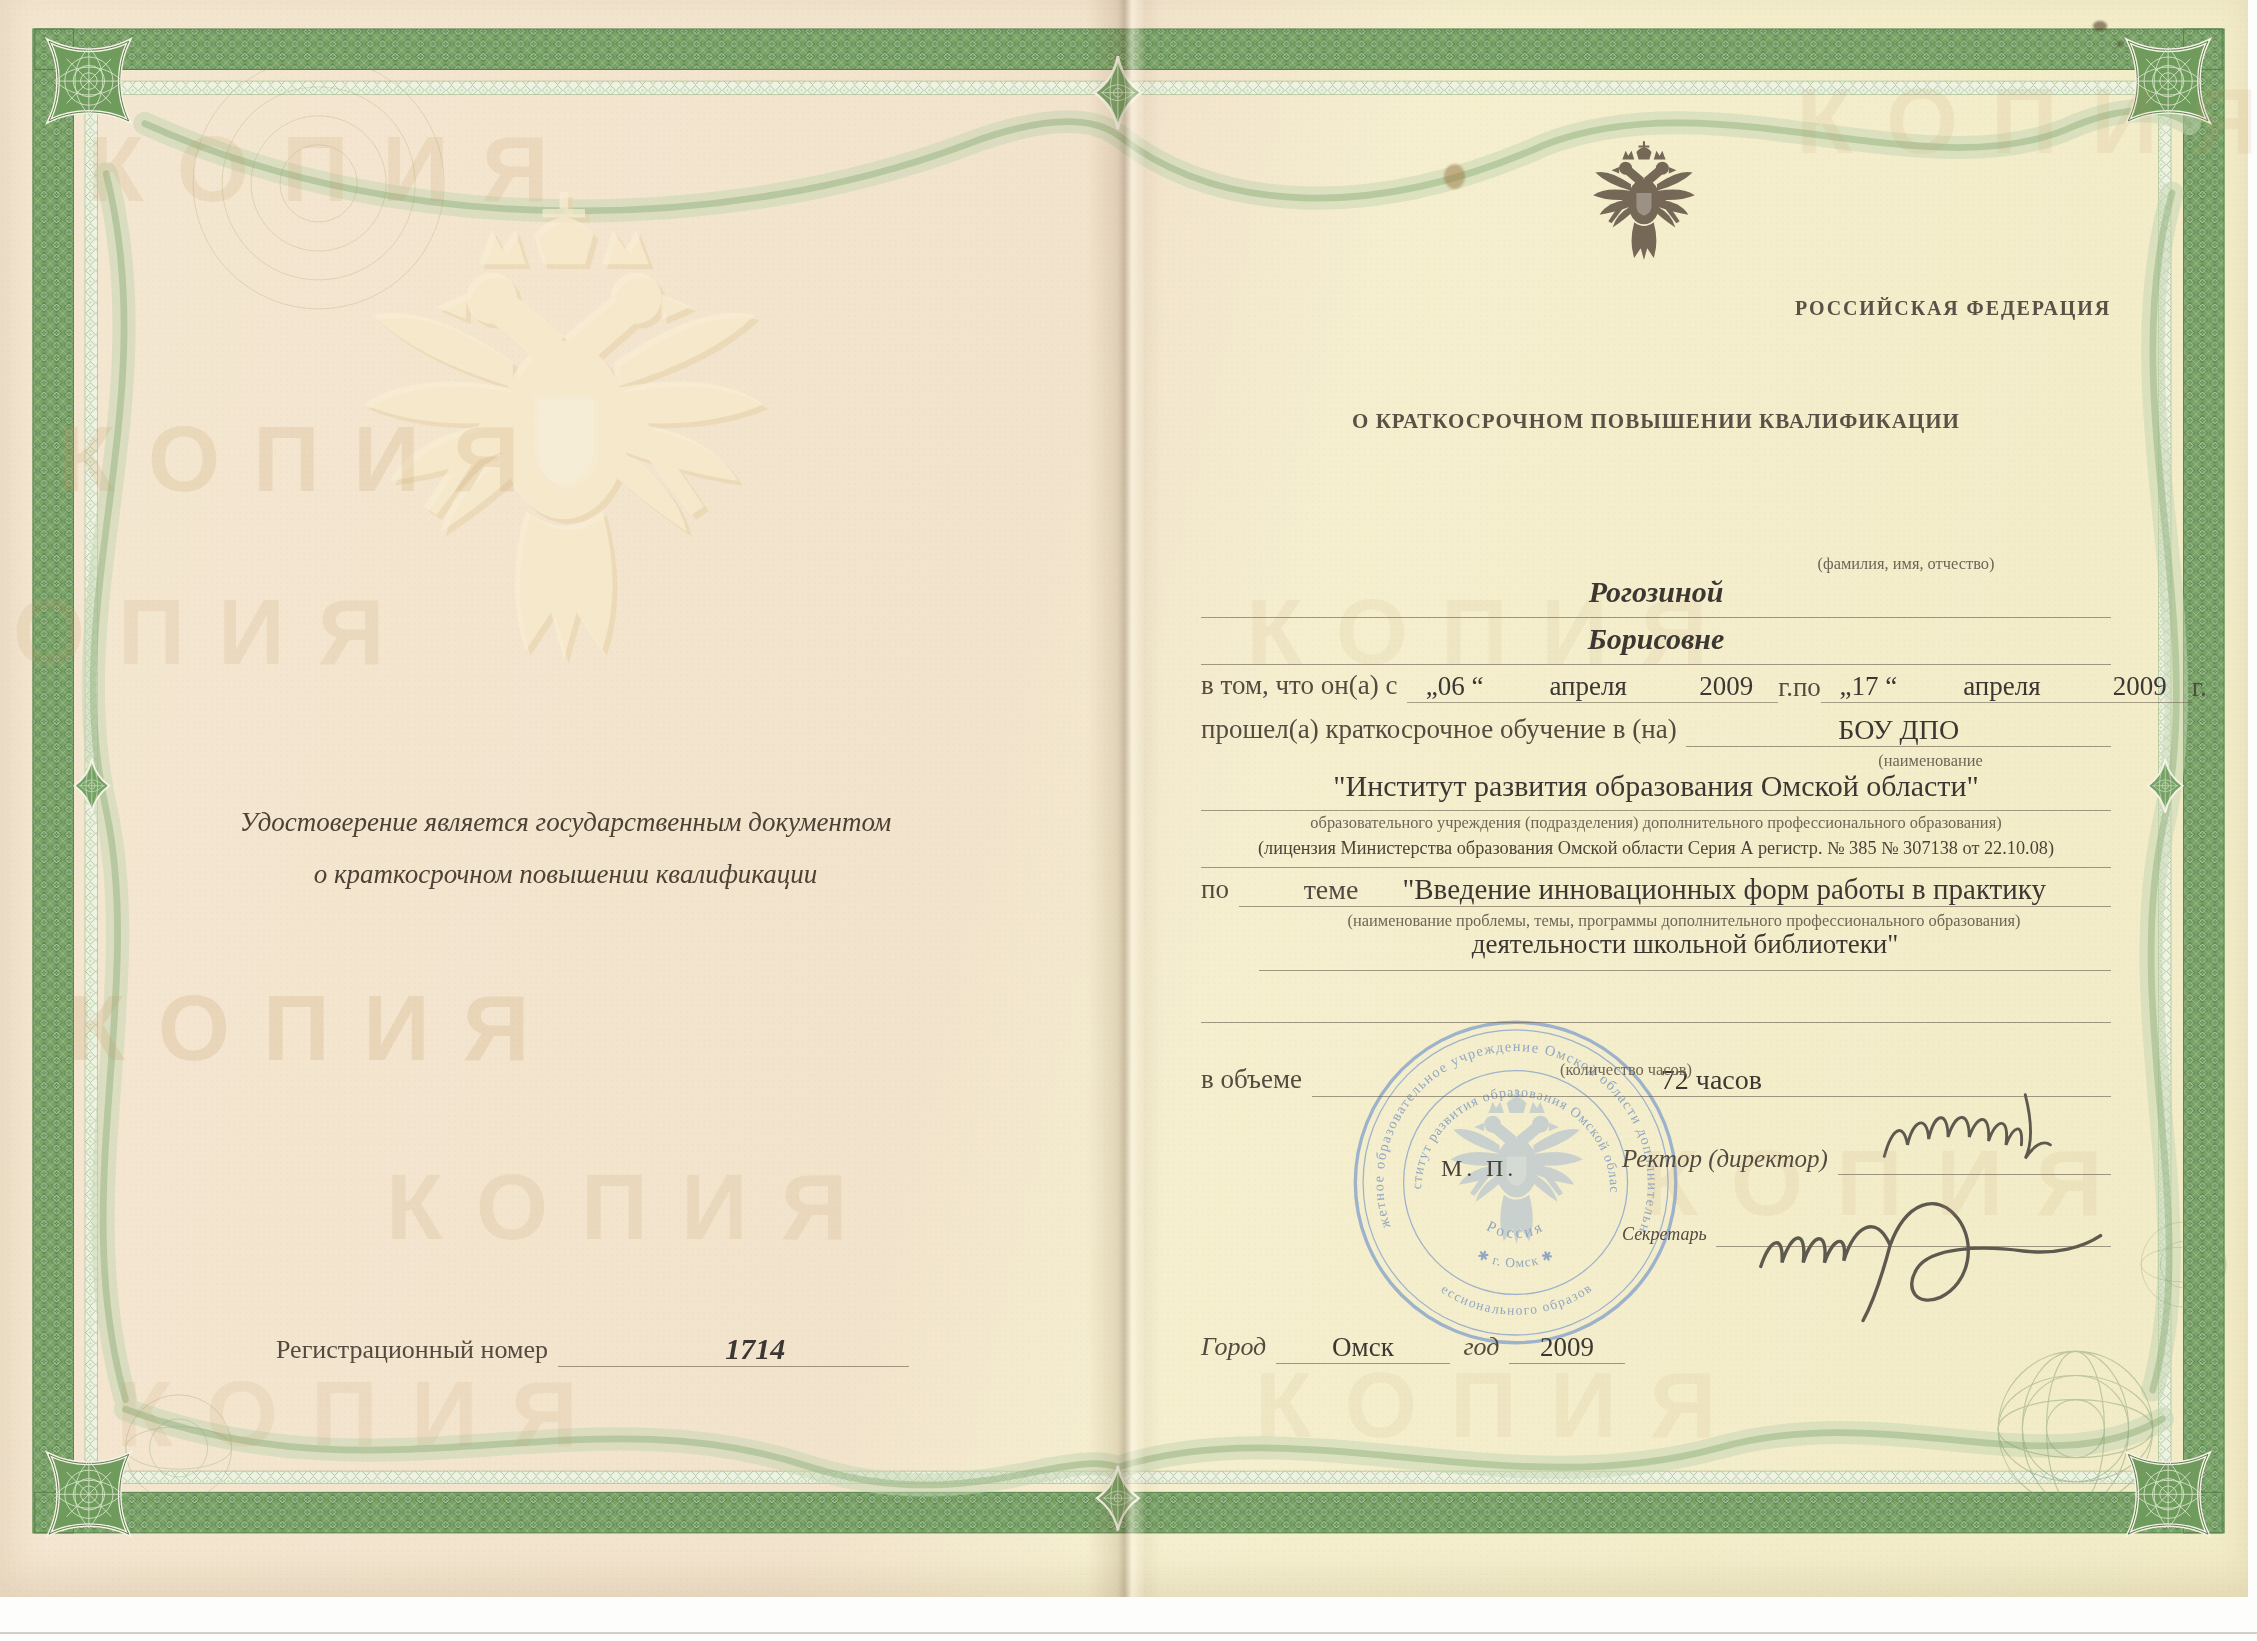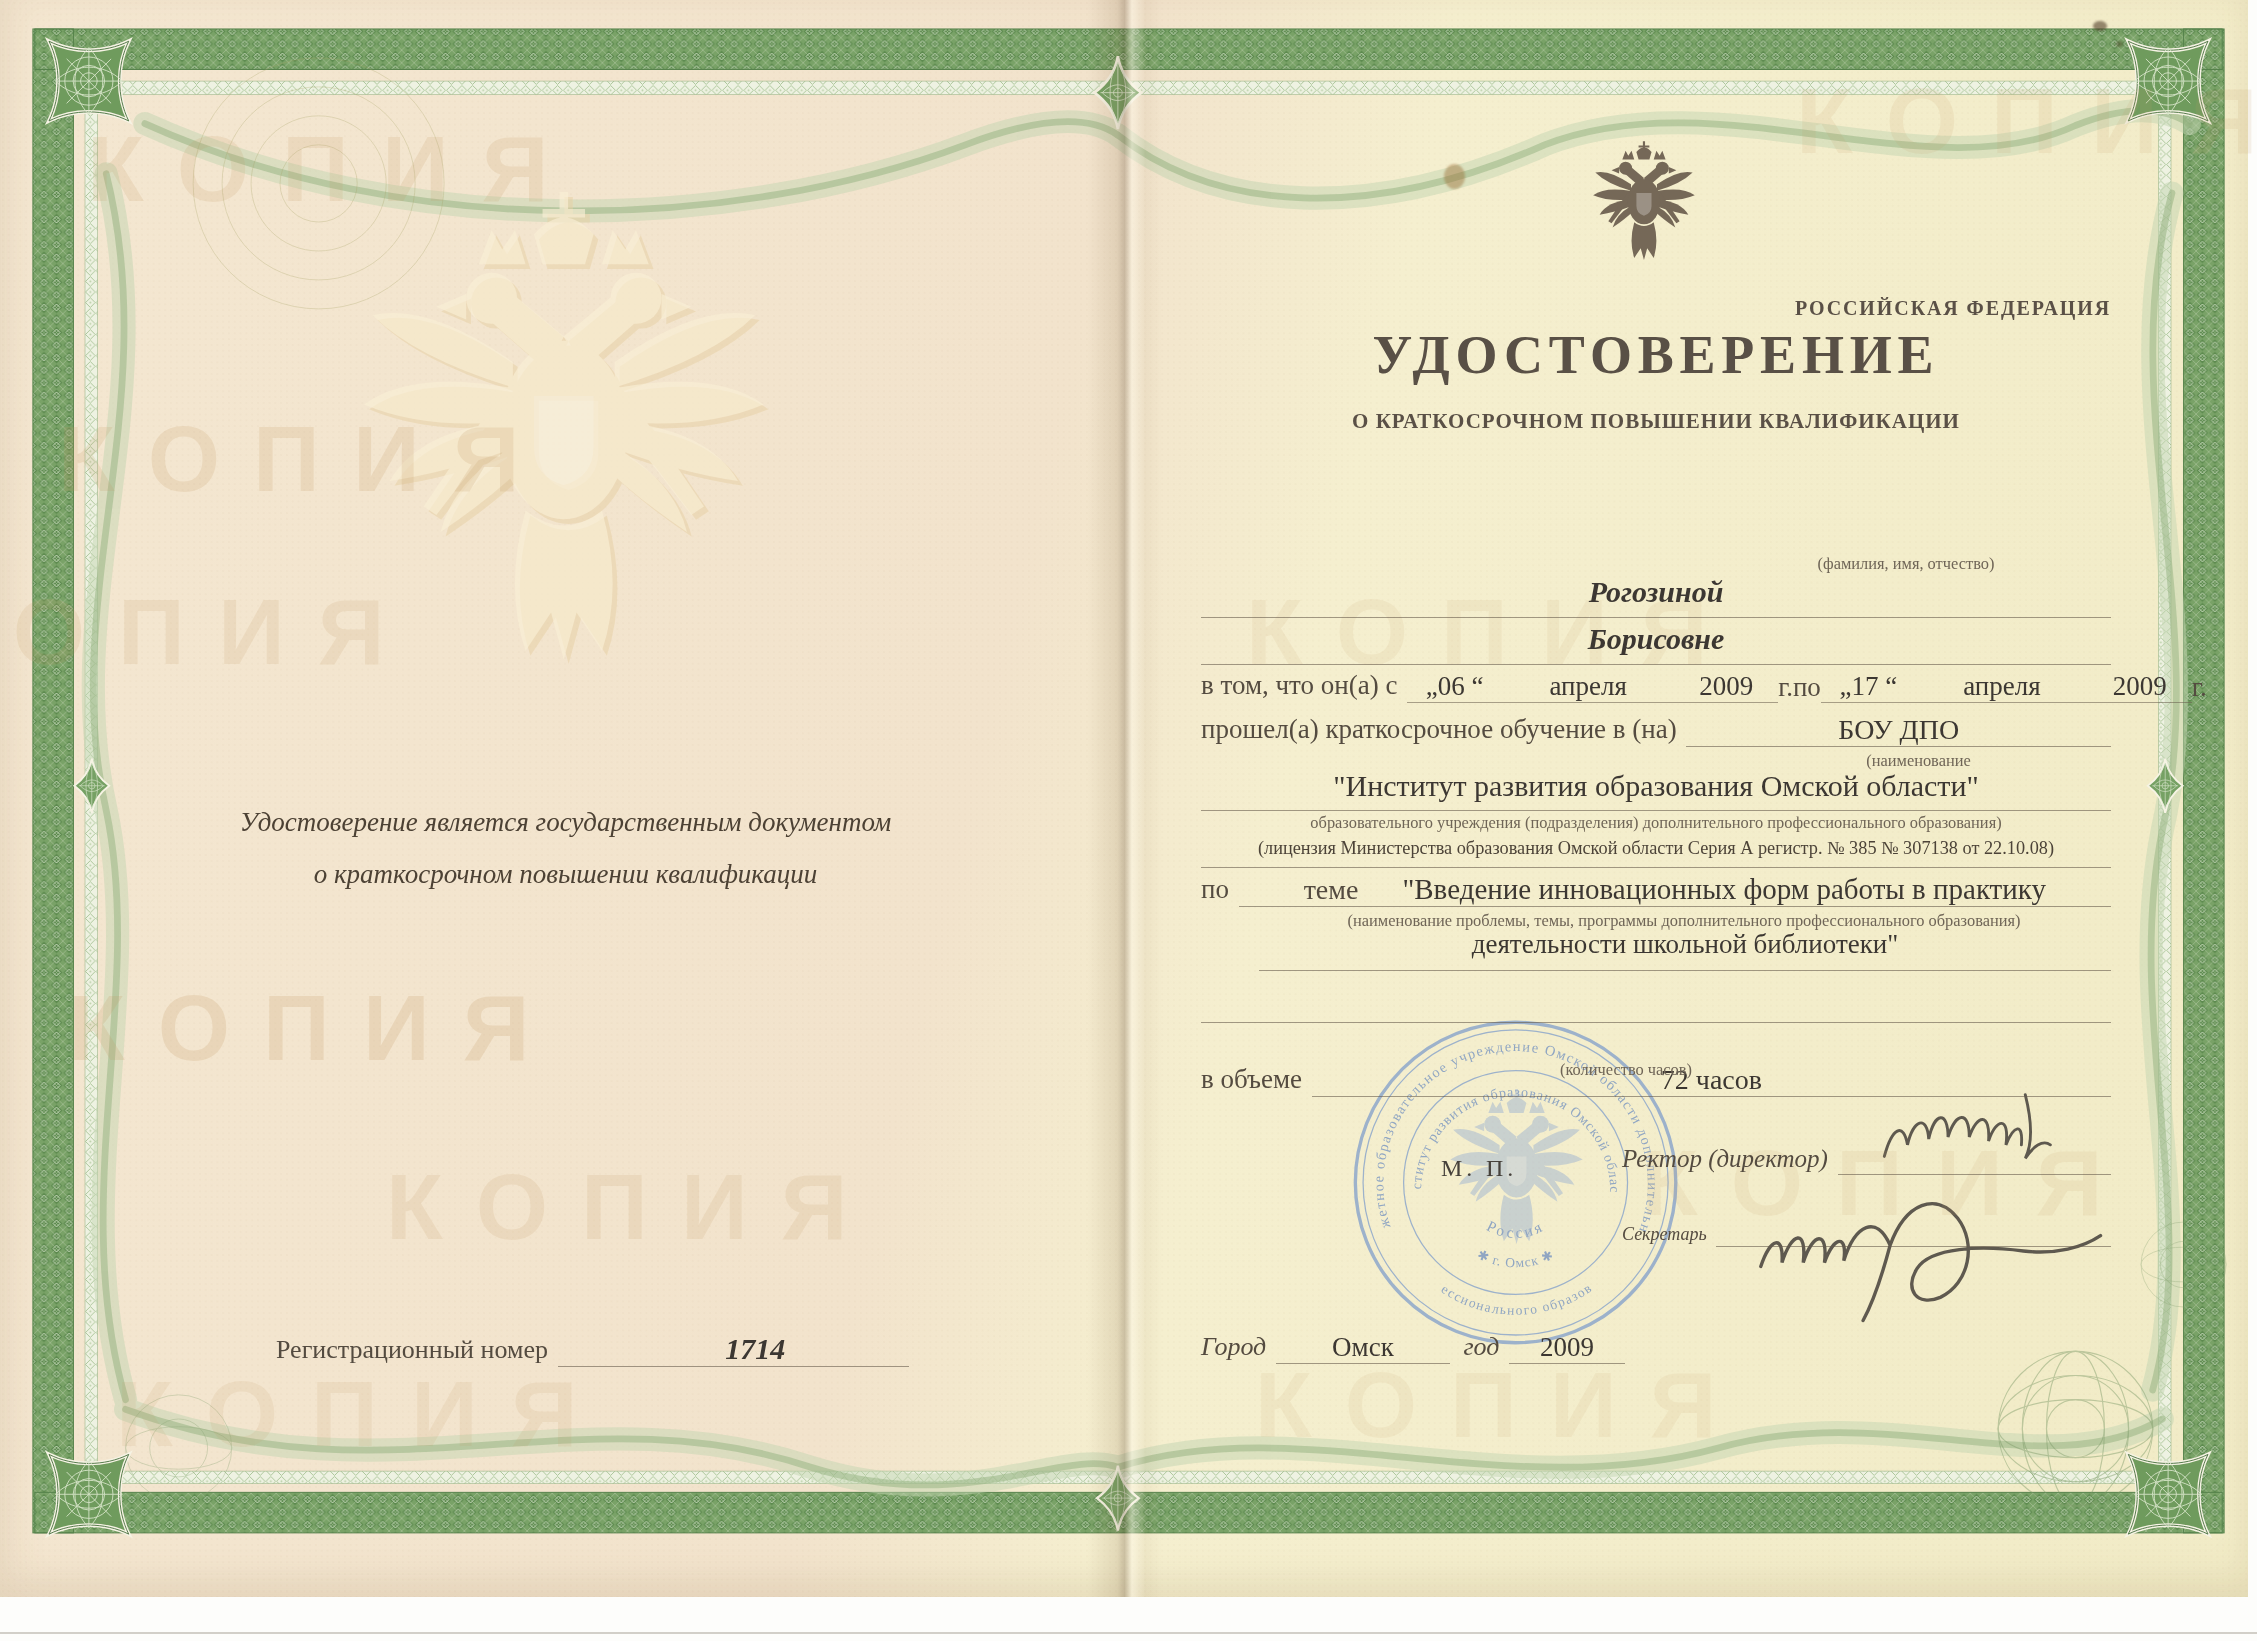--- a/index.html
+++ b/index.html
@@ -245,21 +245,20 @@
       <div class="stmt" style="top:807px;">Удостоверение является государственным документом</div>
       <div class="stmt" style="top:859px;">о краткосрочном повышении квалификации</div>
       <div class="row" style="top:1332px;left:276px;width:633px;font-size:26px;">
         <span class="lbl">Регистрационный номер</span>
         <span class="fill"><span class="val" style="font-weight:bold;margin-left:44px;">1714</span></span>
       </div>
     </div>
 
     <div class="pright">
       <div class="country">РОССИЙСКАЯ ФЕДЕРАЦИЯ</div>
-      <div class="title">УДОСТОВЕРЕНИЕ</div>
       <div class="subtitle">О КРАТКОСРОЧНОМ ПОВЫШЕНИИ КВАЛИФИКАЦИИ</div>
 
       <div class="cap" style="top:554px;left:502px;width:406px;">(фамилия, имя, отчество)</div>
 
       <div class="uline" style="top:575px;left:0;width:910px;height:42px;">
         <span class="val">Рогозиной</span>
       </div>
       <div class="uline" style="top:622px;left:0;width:910px;height:42px;">
         <span class="val">Борисовне</span>
       </div>
@@ -274,21 +273,21 @@
         <span class="seg" style="min-width:68px;">„17 “</span>
         <span class="seg" style="min-width:145px;">апреля</span>
         <span class="seg" style="min-width:77px;">2009</span>
         <span>г.</span>
       </div>
 
       <div class="row" style="top:714px;left:0;width:910px;">
         <span class="lbl">прошел(а) краткосрочное обучение в (на)</span>
         <span class="fill"><span class="vplain">БОУ ДПО</span></span>
       </div>
-      <div class="cap" style="top:751px;left:558px;width:319px;">(наименование</div>
+      <div class="cap" style="top:751px;left:570px;width:319px;">(наименование</div>
 
       <div class="uline" style="top:769px;left:0;width:910px;height:41px;">
         <span class="vplain" style="font-size:30px;">"Институт развития образования Омской области"</span>
       </div>
       <div class="cap" style="top:813px;left:0;width:910px;white-space:normal;">образовательного  учреждения  (подразделения)  дополнительного  профессионального  образования)</div>
 
       <div class="uline" style="top:838px;left:0;width:910px;height:29px;font-size:18.3px;color:#4c4338;">(лицензия Министерства образования Омской области Серия А регистр. № 385 № 307138 от 22.10.08)</div>
 
       <div class="row" style="top:873px;left:0;width:910px;">
         <span class="lbl">по</span>

